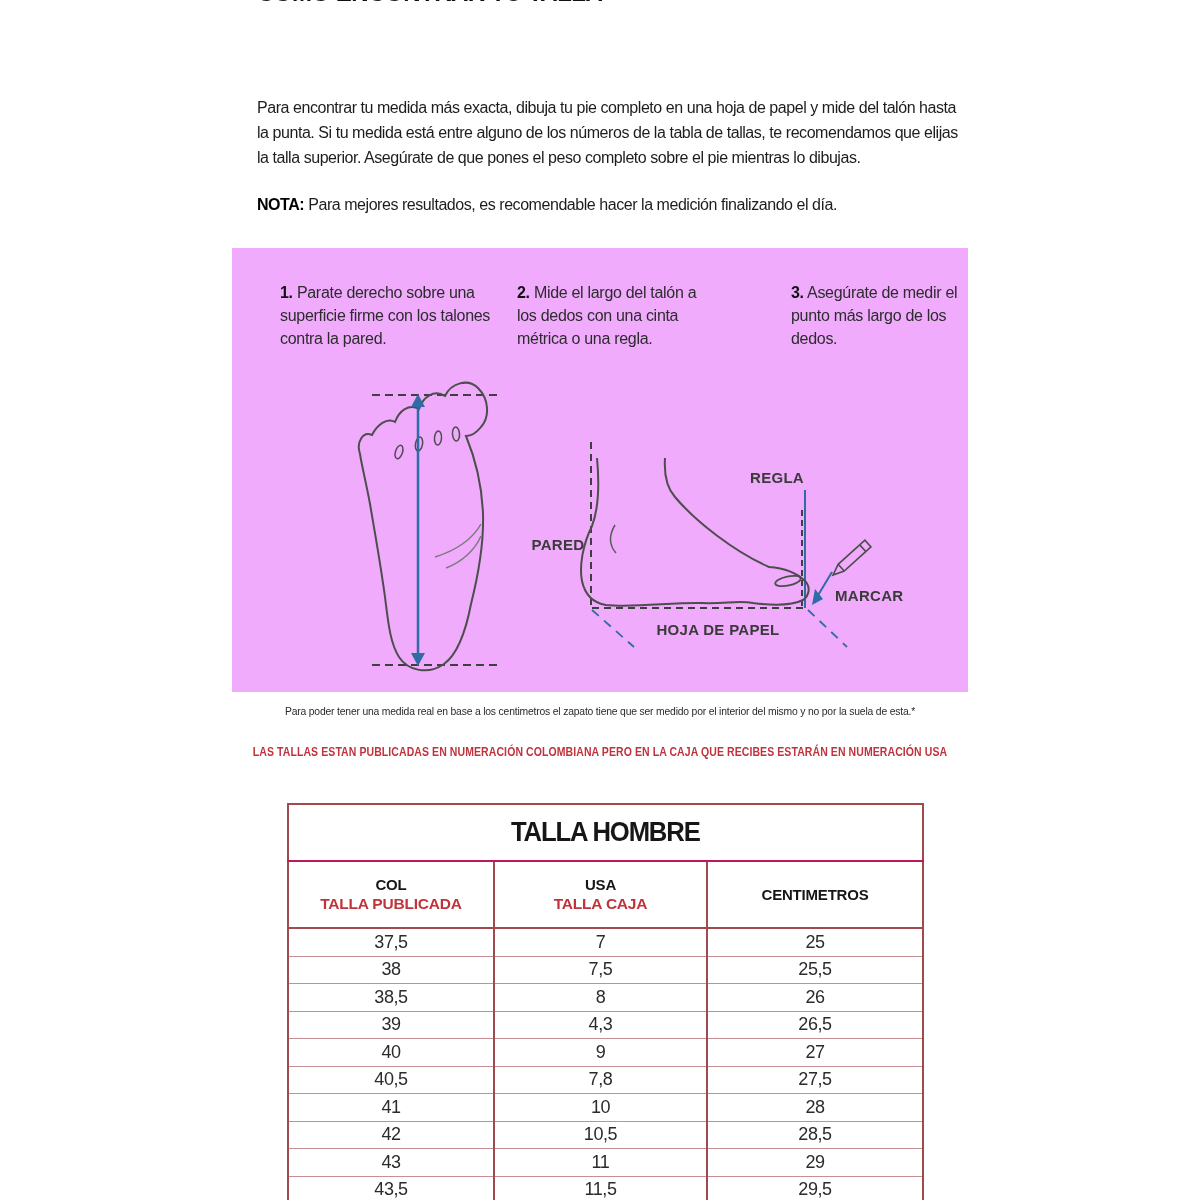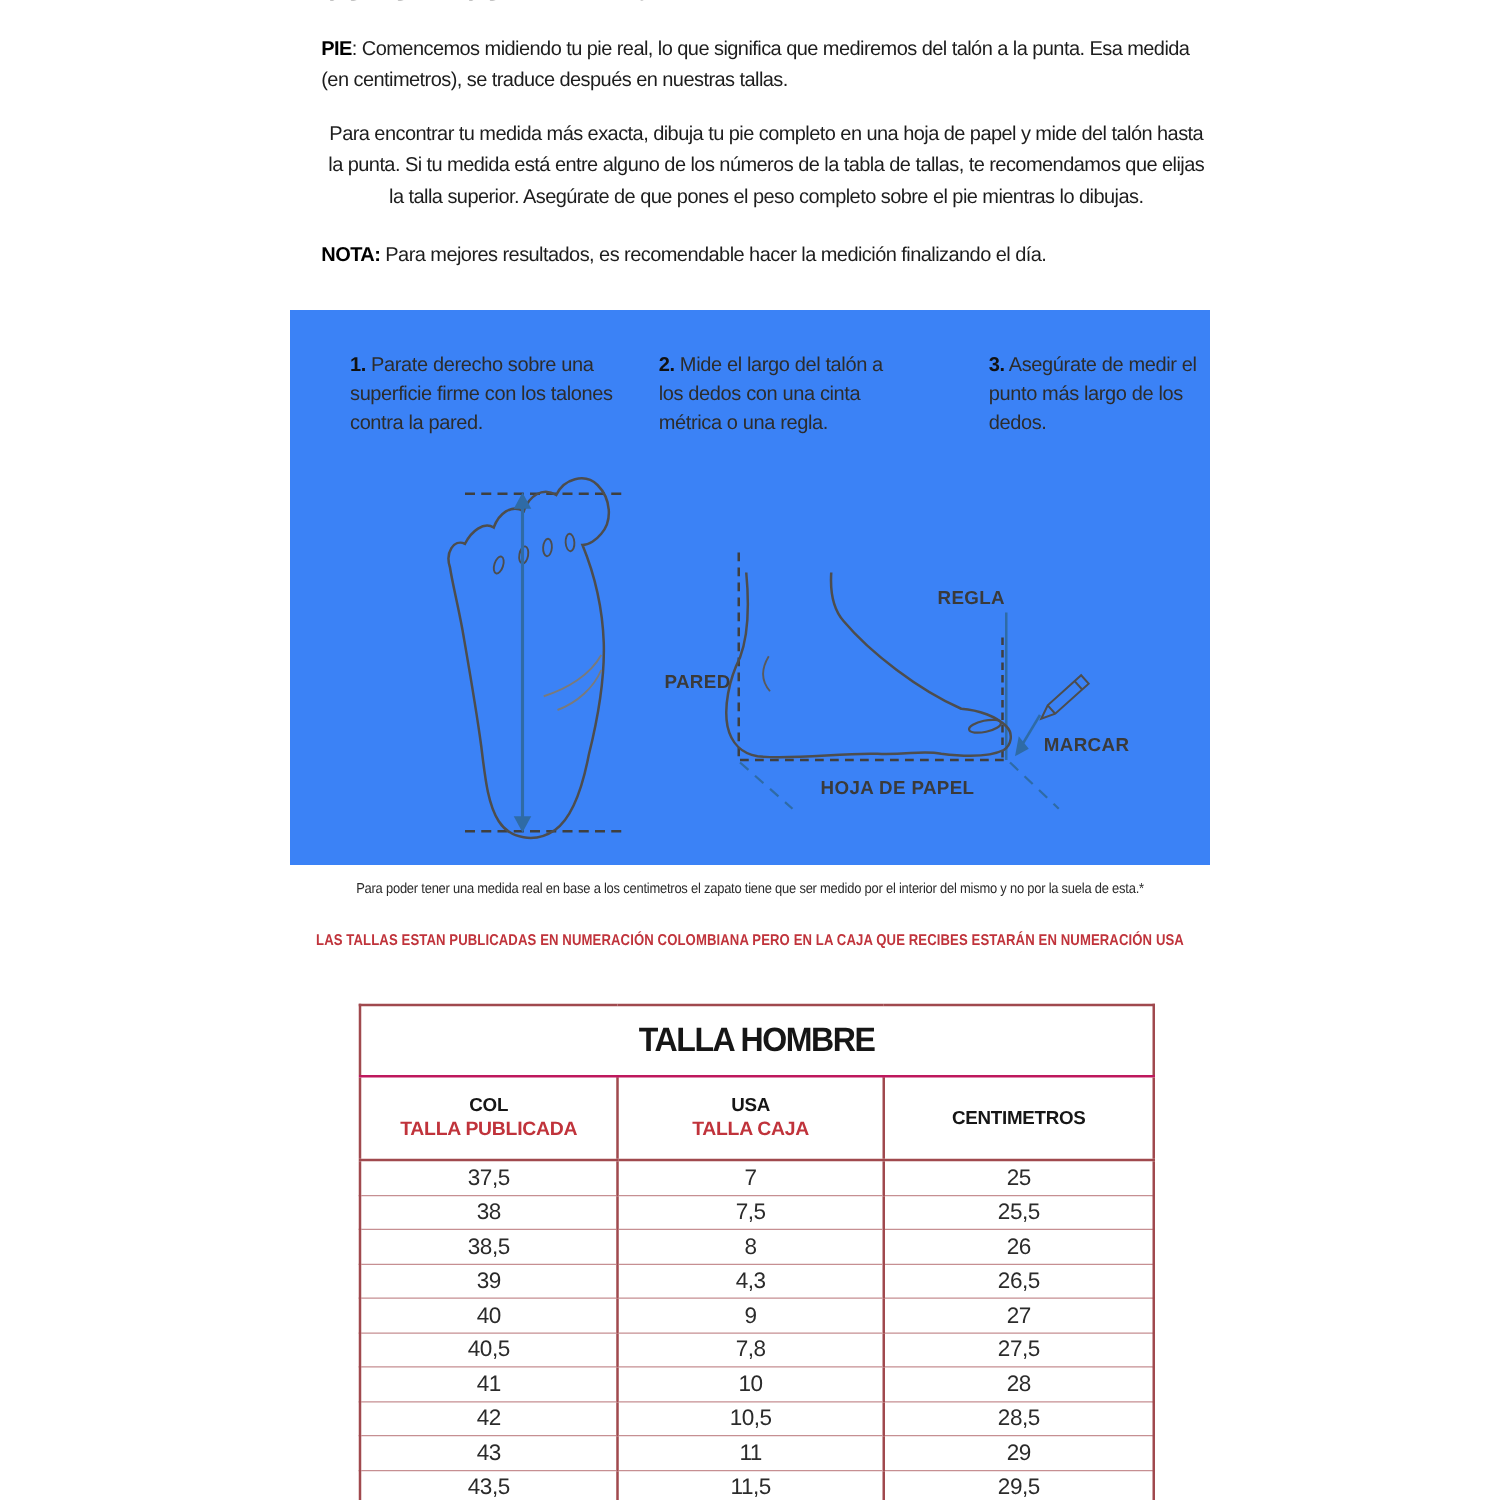--- a/index.html
+++ b/index.html
@@ -8,29 +8,29 @@
 
   
   .clipped-title{position:absolute;left:257px;top:-22px;font-size:24px;line-height:29px;
         font-weight:800;letter-spacing:-0.5px;color:#111;white-space:nowrap;}
 
   
   .para{position:absolute;left:257px;width:712px;font-size:16px;line-height:25px;
         letter-spacing:-0.45px;color:#1d1d1d;}
   .para b{color:#000;}
   .p1{top:27px;}
-  .p2{top:95px;text-align:center;}
+  .p2{top:95px;}
   .nota{top:192px;}
 
   
-  .graybox{position:absolute;left:232px;top:248px;width:736px;height:444px;background:#3b82f6;}
+  .graybox{position:absolute;left:232px;top:248px;width:736px;height:444px;background:#f0abfc;}
   .step{position:absolute;top:33px;font-size:16px;line-height:23px;letter-spacing:-0.3px;color:#2c2c2c;}
   .step b{color:#111;}
   .step1{left:48px;width:215px;}
-  .step2{left:295px;width:200px;}
+  .step2{left:285px;width:200px;}
   .step3{left:523px;width:178px;margin-left:36px;}
   .diagram-svg{position:absolute;left:0;top:0;}
   .dlabel{font-family:"Liberation Sans",sans-serif;font-size:15px;font-weight:700;
           fill:#3a3a3a;letter-spacing:0.3px;}
 
   
   .caption{position:absolute;left:232px;top:705px;width:736px;height:20px;}
   .caption span{position:absolute;left:50%;transform:translateX(-50%) scaleX(0.9);
         transform-origin:center;white-space:nowrap;font-size:11.5px;color:#2a2a2a;letter-spacing:-0.2px;}
   .notice{position:absolute;left:232px;top:745px;width:736px;height:20px;}
@@ -56,23 +56,20 @@
         color:#2b2b2b;padding:0;}
   .size-table tbody td:first-child{border-left:none;}
 </style>
 </head>
 <body>
 
 <div class="page">
 
   <div class="clipped-title">COMO ENCONTRAR TU TALLA</div>
 
-  <div class="para p1">
-    <b>PIE</b><span>: Comencemos midiendo tu pie real, lo que significa que mediremos del talón a la punta. Esa medida (en centimetros), se traduce después en nuestras tallas.</span>
-  </div>
 
   <div class="para p2">Para encontrar tu medida más exacta, dibuja tu pie completo en una hoja de papel y mide del talón hasta la punta. Si tu medida está entre alguno de los números de la tabla de tallas, te recomendamos que elijas la talla superior. Asegúrate de que pones el peso completo sobre el pie mientras lo dibujas.</div>
 
   <div class="para nota">
     <b>NOTA:</b><span> Para mejores resultados, es recomendable hacer la medición finalizando el día.</span>
   </div>
 
   <div class="graybox">
     <div class="step step1">
       <b>1.</b><span> Parate derecho sobre una superficie firme con los talones contra la pared.</span>

